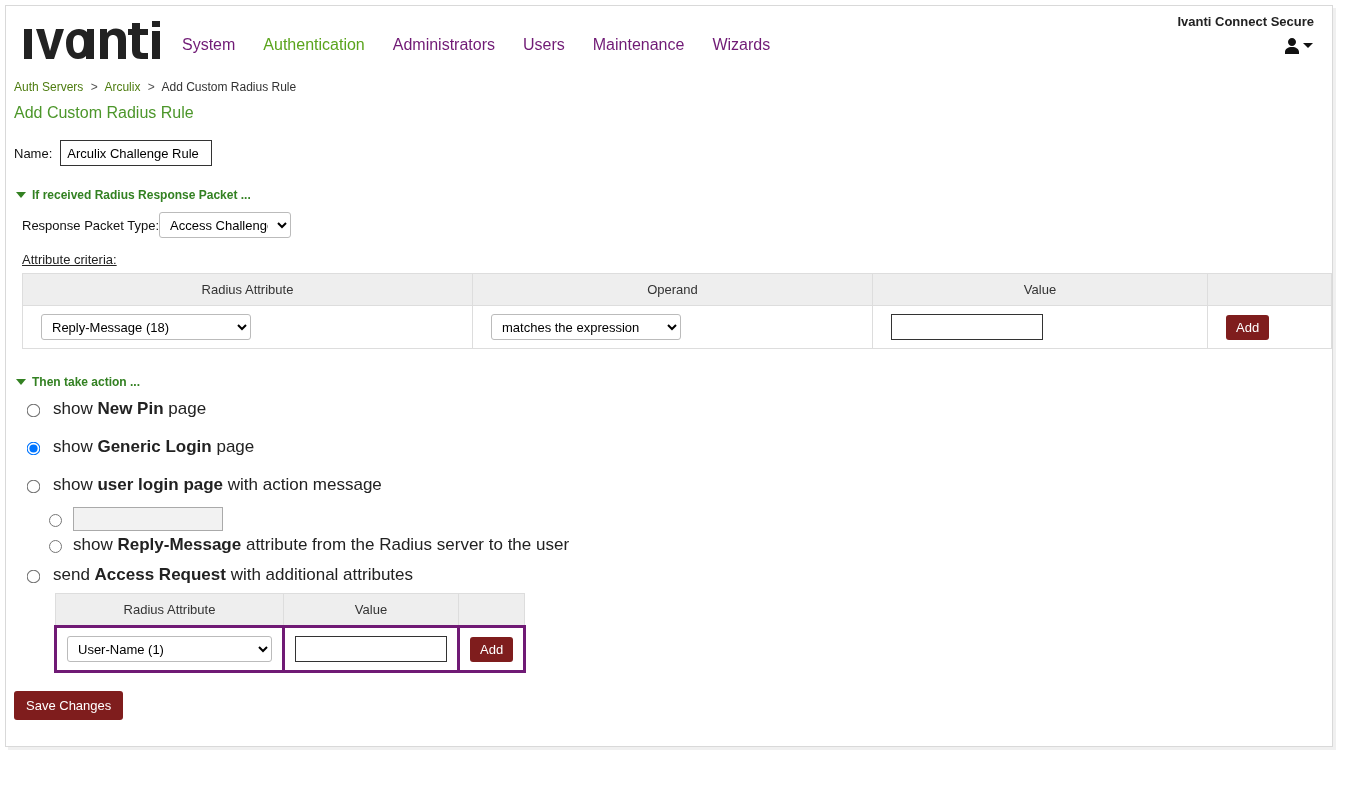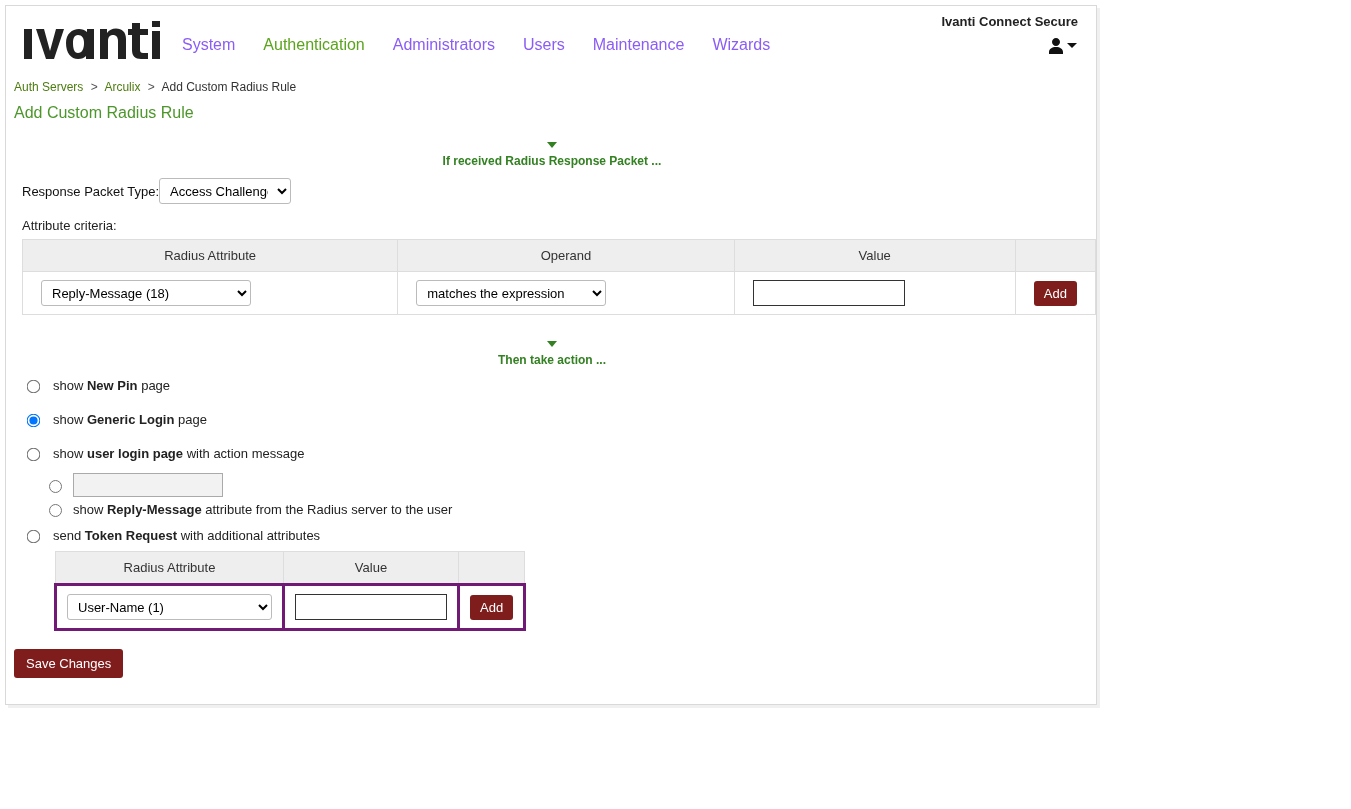--- a/index.html
+++ b/index.html
@@ -1,18 +1,18 @@
 <!DOCTYPE html>
 <html><head>
 <meta charset="utf-8">
 <style>
   * { box-sizing: border-box; }
   html, body { margin: 0; padding: 0; font-family: Arial, Helvetica, sans-serif; font-size: 13px; color: #222; background: #fff; }
   .page-wrap {
-    width: 1092px;
+    width: 1328px;
     border: 1px solid #d9d9d9;
     margin: 5px;
     background: #fff;
     box-shadow: 3px 3px 0 rgba(0,0,0,0.06);
     position: relative;
   }
   
   .topbar {
     display: flex;
     align-items: center;
@@ -33,21 +33,21 @@
   }
   .logo svg { display: block; }
   .nav {
     display: flex;
     gap: 28px;
     padding-top: 30px;
     padding-bottom: 20px;
   }
   .nav-item {
     font-size: 16px;
-    color: #8b5cf6;
+    color: #701a75;
     cursor: pointer;
   }
   .nav-item.active { color: #5aa41c; font-weight: 500; }
   .user-icons {
     position: absolute;
     right: 18px;
     bottom: 20px;
     display: flex;
     align-items: center;
     gap: 2px;
@@ -88,21 +88,20 @@
   
   .section-hdr {
     display: flex;
     align-items: center;
     gap: 6px;
     color: #338122;
     font-weight: bold;
     font-size: 12px;
     margin: 8px 0 10px 2px;
     cursor: pointer;
-    flex-direction: column;
   }
   .caret-down {
     width: 0; height: 0;
     border-left: 5px solid transparent;
     border-right: 5px solid transparent;
     border-top: 6px solid #338122;
   }
 
   .subrow { display: flex; align-items: center; margin: 6px 0 14px 8px; }
   select.native-select {
@@ -110,21 +109,21 @@
     border-radius: 3px;
     padding: 3px 6px;
     font-size: 13px;
     height: 26px;
     background: #fff;
   }
   .select-sm { width: 132px; }
   .select-md { width: 190px; }
   .select-lg { width: 210px; }
 
-  .attr-label { margin: 12px 0 6px 8px; font-size: 13px; color: #222; }
+  .attr-label { margin: 12px 0 6px 8px; font-size: 13px; color: #222; text-decoration: underline; }
 
   
   table.crit { width: 100%; border-collapse: collapse; margin-left: 8px; margin-right: 0; }
   table.crit th {
     background: #eee;
     border: 1px solid #ddd;
     font-weight: normal;
     font-size: 13px;
     color: #333;
     padding: 8px 10px;
@@ -157,21 +156,21 @@
     border-radius: 3px;
     padding: 5px 10px;
     font-size: 13px;
     cursor: pointer;
   }
 
   
   .action-list { margin: 8px 0 18px 8px; }
   .action-item { display: flex; align-items: center; gap: 10px; margin: 10px 0 18px 0; }
   .action-item input[type=radio] { transform: scale(1.05); }
-  .action-text { font-size: 13px; }
+  .action-text { font-size: 17px; }
   .action-text b { font-weight: bold; }
 
   .sub-item { margin-left: 22px; display: flex; align-items: center; gap: 8px; margin-top: -6px; margin-bottom: 10px; }
   .sub-item input[type=text] {
     border: 1px solid #aaa;
     background: #f2f2f2;
     width: 150px;
     height: 24px;
     padding: 3px 5px;
     font-size: 13px;
@@ -247,20 +246,24 @@
     <span class="sep">&gt;</span>
     <a>Arculix</a>
     <span class="sep">&gt;</span>
     <span class="current">Add Custom Radius Rule</span>
   </div>
 
   <div class="page-title">Add Custom Radius Rule</div>
 
   <div class="content">
 
+    <div class="form-row">
+      <span class="form-label">Name:</span>
+      <input class="text-input wide" type="text" value="Arculix Challenge Rule" style="">
+    </div>
 
     <div class="section-hdr">
       <span class="caret-down"></span>
       <span>If received Radius Response Packet ...</span>
     </div>
 
     <div class="subrow">
       <span class="form-label">Response Packet Type:</span>
       <select class="native-select select-sm">
         <option selected="">Access Challenge</option>
@@ -337,21 +340,21 @@
       <div class="sub-item">
         <input type="radio" name="suberr" style="">
         <span class="action-text">
           <span>show </span><b>Reply-Message</b><span> attribute from the Radius server to the user</span>
         </span>
       </div>
 
       <div class="action-item" style="margin-bottom:8px;">
         <input type="radio" name="act" style="">
         <span class="action-text">
-          <span>send </span><b>Token Request</b><span> with additional attributes</span>
+          <span>send </span><b>Access Request</b><span> with additional attributes</span>
         </span>
       </div>
 
       <table class="inner">
         <thead>
           <tr>
             <th style="width:225px">Radius Attribute</th>
             <th style="width:170px">Value</th>
             <th style="width:63px"></th>
           </tr>

